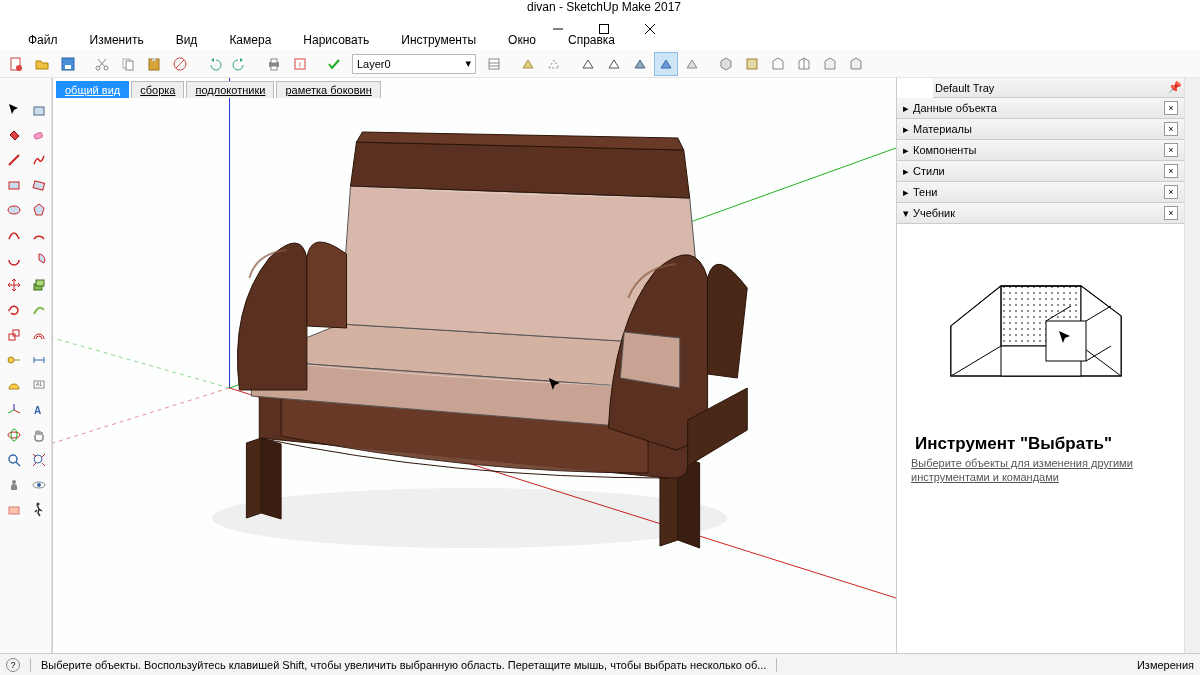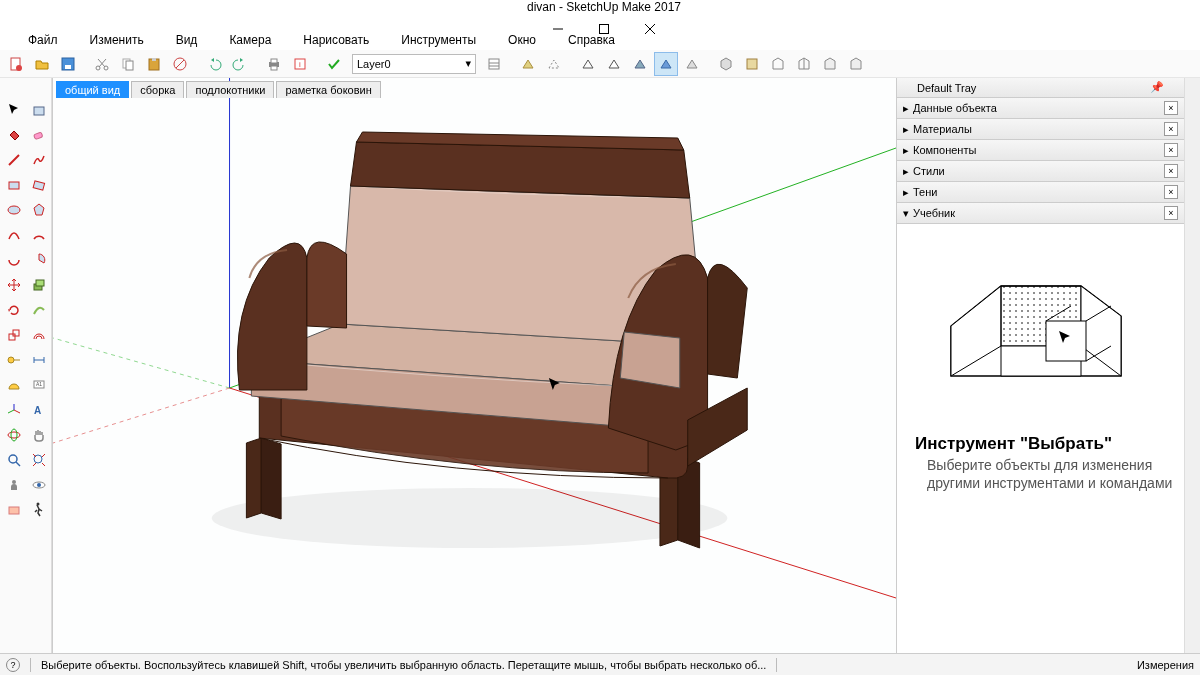--- a/index.html
+++ b/index.html
@@ -20,45 +20,45 @@
 
 .toolbar-row { height: 28px; display: flex; align-items: center; padding: 2px 4px; border-bottom: 1px solid #e6e6e6; background: #fafafa; gap: 2px; }
 .tb-btn { width: 24px; height: 24px; display: flex; align-items: center; justify-content: center; border: 1px solid transparent; }
 .tb-btn.active { background: #cde6f7; border: 1px solid #8cbcea; }
 .tb-sep { width: 6px; }
 .layer-select { height: 20px; border: 1px solid #bbb; background: #fff; display: flex; align-items: center; padding: 8px 4px; width: 124px; margin: 0 4px; font-size: 11px; }
 .layer-select .chev { margin-left: auto; }
 
 
 .scenetabs { height: 20px; display: flex; align-items: flex-end; padding-left: 56px; gap: 2px; position: absolute; top: 78px; z-index: 5; }
-.scenetab { padding: 2px 8px; font-size: 11px; background: #eee; border: 1px solid #bbb; border-bottom: none; }
+.scenetab { padding: 2px 8px; font-size: 11px; background: #eee; border: 1px solid #bbb; border-bottom: none; text-decoration: underline; }
 .scenetab.active { background: #1e90ff; color: #fff; border-color: #1e90ff; }
 
 
 .main { position: absolute; top: 78px; bottom: 22px; left: 0; right: 0; display: flex; }
 
 
 .palette { width: 52px; background: #fafafa; border-right: 1px solid #ddd; padding: 20px 2px 2px 2px; display: grid; grid-template-columns: repeat(2, 24px); grid-auto-rows: 24px; gap: 1px; align-content: start; }
 .palette .tool { width: 24px; height: 24px; display: flex; align-items: center; justify-content: center; }
 
 
 .viewport { flex: 1; background: #fdfefe; position: relative; overflow: hidden; border-left: 1px solid #ccc; }
 .viewport svg { width: 100%; height: 100%; }
 
 
 .tray { width: 288px; background: #fff; border-left: 1px solid #ccc; display: flex; flex-direction: column; }
-.tray-title { background: linear-gradient(#f6f6f6,#e8e8e8); border-bottom: 1px solid #ccc; padding: 3px 20px; font-size: 11px; display: flex; align-items: center; }
+.tray-title { background: linear-gradient(#f6f6f6,#e8e8e8); border-bottom: 1px solid #ccc; padding: 3px 2px; font-size: 11px; display: flex; align-items: center; margin-left: 36px; }
 .tray-title .pin { margin-left: auto; }
 .tray-panel { background: linear-gradient(#f6f6f6,#e8e8e8); border-bottom: 1px solid #ccc; padding: 3px 6px; font-size: 11px; display: flex; align-items: center; }
 .tray-panel .arrow { width: 10px; display: inline-block; }
 .tray-panel .xbtn { margin-left: auto; width: 14px; height: 14px; border: 1px solid #999; background: #fff; display: flex; align-items: center; justify-content: center; font-size: 9px; line-height: 1; }
 .tray-body { flex: 1; padding: 8px; overflow: hidden; display: flex; flex-direction: column; align-items: center; }
 .tray-body .illus { width: 220px; height: 160px; margin: 24px 0 18px 0; }
 .tray-body h3 { font-size: 17px; font-weight: bold; align-self: flex-start; margin-left: 10px; }
-.tray-body p { font-size: 14px; color: #555; align-self: flex-start; margin-left: 22px; margin-top: 2px; line-height: 1.3; }
+.tray-body p { font-size: 11px; color: #555; align-self: flex-start; margin-left: 6px; margin-top: 2px; line-height: 1.3; text-decoration: underline; }
 .tray-scroll { width: 16px; background: #f0f0f0; border-left: 1px solid #ddd; }
 
 
 .statusbar { position: absolute; bottom: 0; left: 0; right: 0; height: 22px; background: #f4f4f4; border-top: 1px solid #ccc; display: flex; align-items: center; padding: 0 6px; font-size: 11px; gap: 6px; }
 .statusbar .help-icon { width: 14px; height: 14px; border: 1px solid #888; border-radius: 50%; display: flex; align-items: center; justify-content: center; font-size: 9px; }
 .statusbar .divider { width: 1px; height: 14px; background: #bbb; margin: 0 4px; }
 .statusbar .meas { margin-left: auto; }
 
 
 .ic { width: 16px; height: 16px; }

